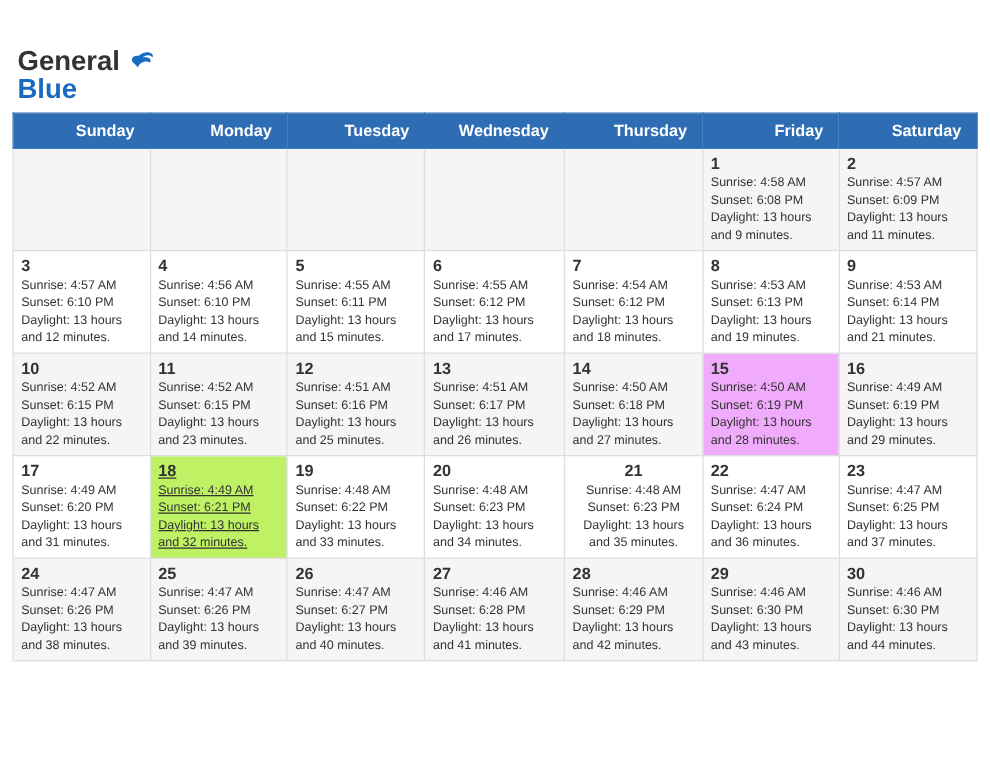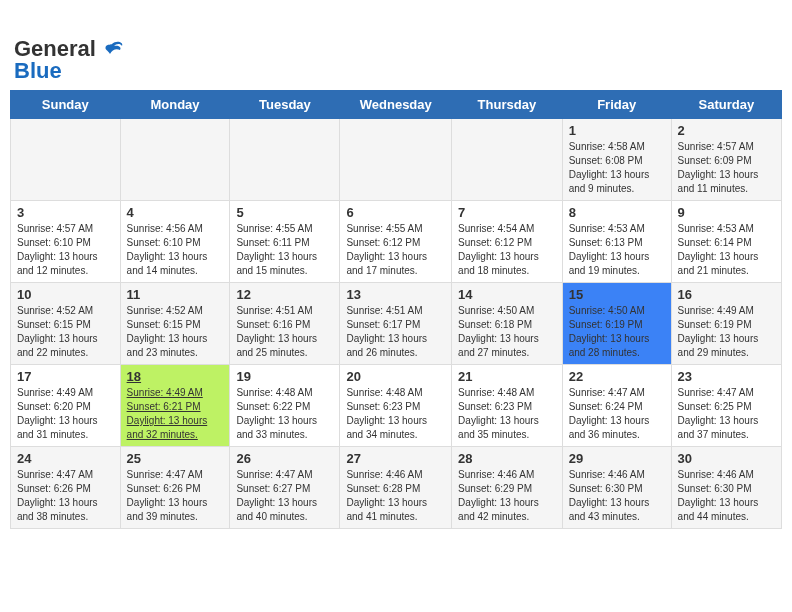--- a/index.html
+++ b/index.html
@@ -43,21 +43,21 @@
       color: #555;
     }
     .calendar {
       width: 100%;
       border-collapse: collapse;
       border: 1px solid #ccc;
     }
     .calendar th {
       background-color: #2e6db4;
       color: #fff;
-      text-align: center;
+      text-align: right;
       padding: 6px 12px;
       font-size: 13px;
       border: 1px solid #2e6db4;
     }
     .calendar td {
       vertical-align: top;
       padding: 4px 6px;
       border: 1px solid #ddd;
       width: 113px;
       min-height: 80px;
@@ -178,21 +178,21 @@
           <div class="day-info">Sunrise: 4:51 AM<br>Sunset: 6:16 PM<br>Daylight: 13 hours and 25 minutes.</div>
         </td>
         <td style="background-color: rgb(245, 245, 245);">
           <span class="day-num">13</span>
           <div class="day-info">Sunrise: 4:51 AM<br>Sunset: 6:17 PM<br>Daylight: 13 hours and 26 minutes.</div>
         </td>
         <td style="background-color: rgb(245, 245, 245);">
           <span class="day-num">14</span>
           <div class="day-info">Sunrise: 4:50 AM<br>Sunset: 6:18 PM<br>Daylight: 13 hours and 27 minutes.</div>
         </td>
-        <td style="background-color: #3b82f6;">
+        <td style="background-color: #f0abfc;">
           <span class="day-num">15</span>
           <div class="day-info">Sunrise: 4:50 AM<br>Sunset: 6:19 PM<br>Daylight: 13 hours and 28 minutes.</div>
         </td>
         <td style="background-color: rgb(245, 245, 245);">
           <span class="day-num">16</span>
           <div class="day-info">Sunrise: 4:49 AM<br>Sunset: 6:19 PM<br>Daylight: 13 hours and 29 minutes.</div>
         </td>
       </tr>
       <tr>
         <td style="background-color: rgb(255, 255, 255); margin-top: 16px;">
@@ -204,21 +204,21 @@
           <div class="day-info">Sunrise: 4:49 AM<br>Sunset: 6:21 PM<br>Daylight: 13 hours and 32 minutes.</div>
         </td>
         <td style="background-color: rgb(255, 255, 255);">
           <span class="day-num">19</span>
           <div class="day-info">Sunrise: 4:48 AM<br>Sunset: 6:22 PM<br>Daylight: 13 hours and 33 minutes.</div>
         </td>
         <td style="background-color: rgb(255, 255, 255);">
           <span class="day-num">20</span>
           <div class="day-info">Sunrise: 4:48 AM<br>Sunset: 6:23 PM<br>Daylight: 13 hours and 34 minutes.</div>
         </td>
-        <td style="background-color: rgb(255, 255, 255);">
+        <td style="background-color: rgb(255, 255, 255); text-align: center;">
           <span class="day-num">21</span>
           <div class="day-info">Sunrise: 4:48 AM<br>Sunset: 6:23 PM<br>Daylight: 13 hours and 35 minutes.</div>
         </td>
         <td style="background-color: rgb(255, 255, 255);">
           <span class="day-num">22</span>
           <div class="day-info">Sunrise: 4:47 AM<br>Sunset: 6:24 PM<br>Daylight: 13 hours and 36 minutes.</div>
         </td>
         <td style="background-color: rgb(255, 255, 255);">
           <span class="day-num">23</span>
           <div class="day-info">Sunrise: 4:47 AM<br>Sunset: 6:25 PM<br>Daylight: 13 hours and 37 minutes.</div>

